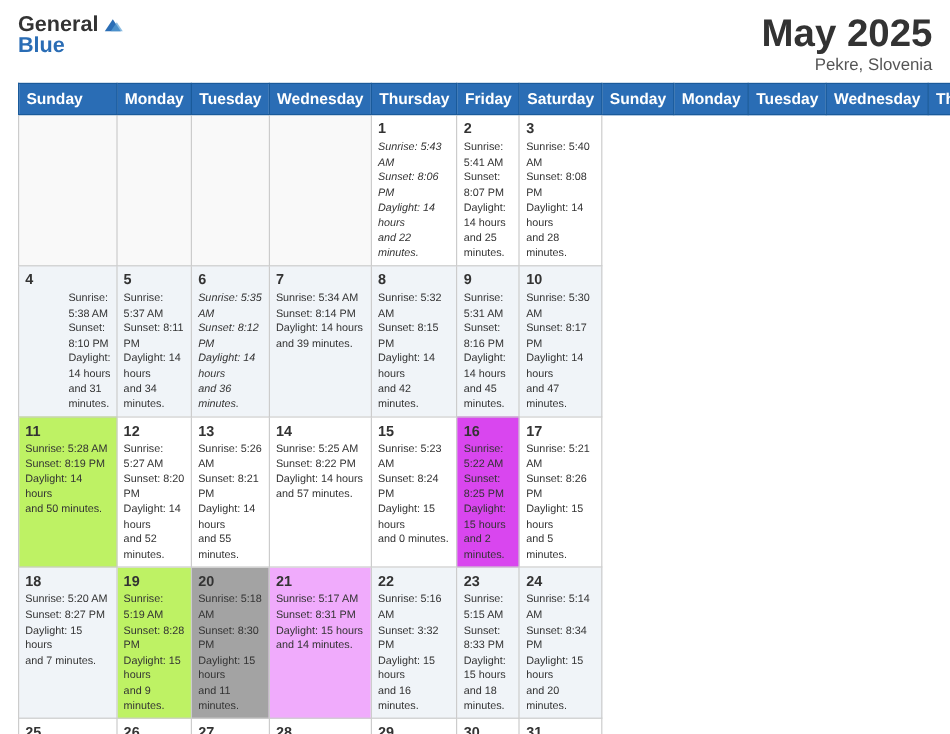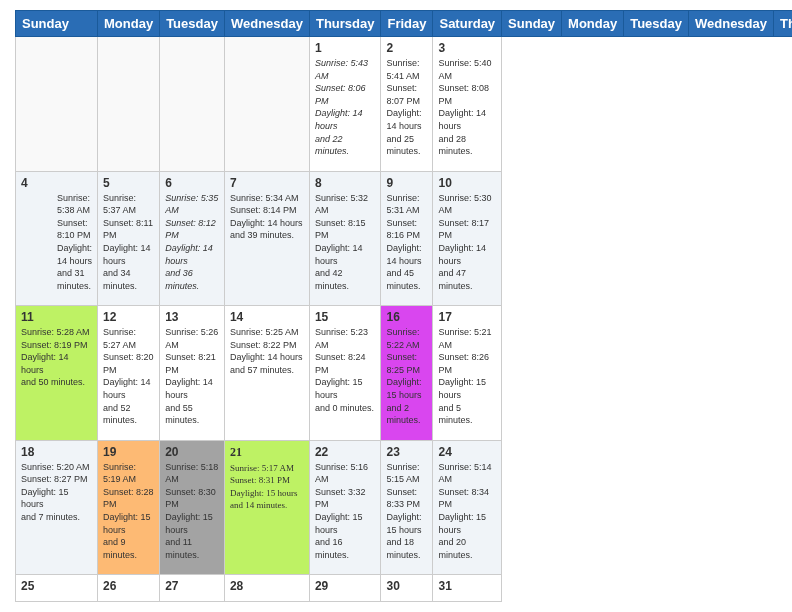--- a/index.html
+++ b/index.html
@@ -97,20 +97,38 @@
       color: #333;
     }
     .empty-cell {
       background: #f9f9f9 !important;
     }
   </style>
 </head>
 <body>
 
 <div class="page">
+  <div class="header">
+    <div class="logo">
+      <div style="display:flex;flex-direction:column;align-items:flex-start;">
+        <div style="display:flex;align-items:center;">
+          <span class="logo-text-general">General</span>
+          <svg class="logo-icon" viewBox="0 0 24 24" xmlns="http://www.w3.org/2000/svg">
+            <polygon points="4,18 12,6 20,18" fill="#2a6db5"></polygon>
+            <polygon points="10,18 16,9 22,18" fill="#5a9fd4" opacity="0.7"></polygon>
+          </svg>
+        </div>
+        <span class="logo-text-blue" style="margin-top:-4px;">Blue</span>
+      </div>
+    </div>
+    <div class="title-block">
+      <div class="calendar-title">May 2025</div>
+      <div class="calendar-subtitle">Pekre, Slovenia</div>
+    </div>
+  </div>
 
   <table class="calendar-table">
     <thead>
       <tr>
       <th>Sunday</th>
           <th>Monday</th>
           <th>Tuesday</th>
           <th>Wednesday</th>
           <th>Thursday</th>
           <th>Friday</th>
@@ -253,35 +271,35 @@
           </td>
         </tr>
         <tr>
           <td style="background: rgb(240, 244, 248);">
             <span class="day-number">18</span>
             <div class="day-info" style="white-space: pre-line;">Sunrise: 5:20 AM
 Sunset: 8:27 PM
 Daylight: 15 hours
 and 7 minutes.</div>
           </td>
-          <td style="background: #fdba74;">
+          <td style="background: #bef264;">
             <span class="day-number">19</span>
             <div class="day-info" style="white-space: pre-line;">Sunrise: 5:19 AM
 Sunset: 8:28 PM
 Daylight: 15 hours
 and 9 minutes.</div>
           </td>
           <td style="background: #a3a3a3;">
             <span class="day-number">20</span>
             <div class="day-info" style="white-space: pre-line;">Sunrise: 5:18 AM
 Sunset: 8:30 PM
 Daylight: 15 hours
 and 11 minutes.</div>
           </td>
-          <td style="background: #bef264; font-family: Liberation Serif, serif;">
+          <td style="background: #f0abfc;">
             <span class="day-number">21</span>
             <div class="day-info" style="white-space: pre-line;">Sunrise: 5:17 AM
 Sunset: 8:31 PM
 Daylight: 15 hours
 and 14 minutes.</div>
           </td>
           <td style="background: rgb(240, 244, 248);">
             <span class="day-number">22</span>
             <div class="day-info" style="white-space: pre-line;">Sunrise: 5:16 AM
 Sunset: 3:32 PM

